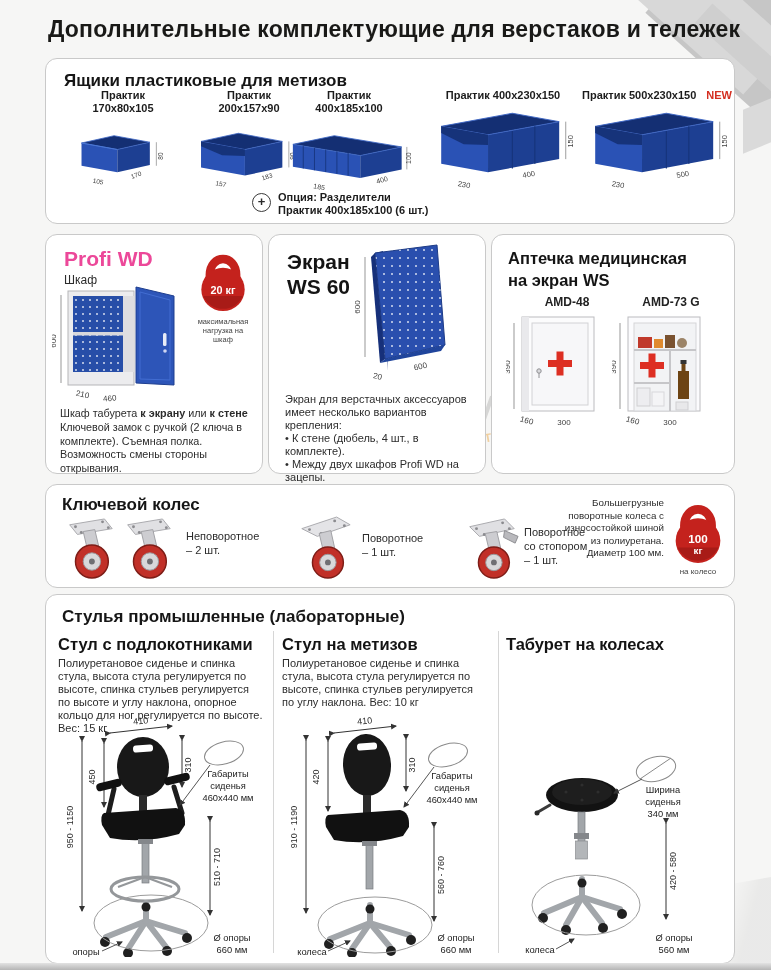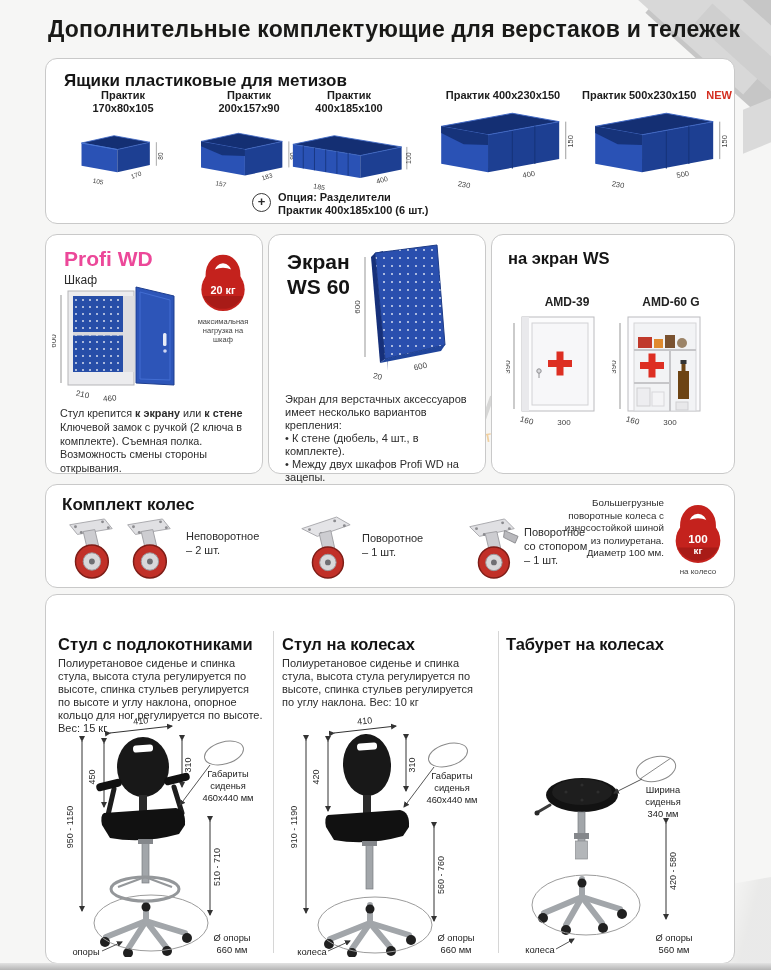--- a/index.html
+++ b/index.html
@@ -182,21 +182,21 @@
     <rect x="21" y="49" width="50" height="3.5" fill="#d8d8db"></rect>
     <polygon points="84,4 122,13 122,102 84,100" fill="#2d55b8" stroke="#1e3e8f"></polygon>
     <polygon points="88,9 118,17 118,97 88,96" fill="none" stroke="#426dd2"></polygon>
     <rect x="111" y="50" width="3.5" height="13" rx="1.5" fill="#e8ecf7"></rect>
     <circle cx="113" cy="68" r="1.8" fill="#cfd6f2"></circle>
     <text class="dim" x="30" y="114" transform="rotate(12 30 114)" text-anchor="middle">210</text>
     <text class="dim" x="58" y="118" transform="rotate(-5 58 118)" text-anchor="middle">460</text>
   </svg>
 
   <p class="desc11 abs" style="left:14px;top:172px;width:192px;margin:0;">
-    <span>Стул крепится </span><b>к экрану</b><span> или </span><b>к стене</b><span> Ключевой замок с ручкой (2 ключа в комплекте). Съемная полка. Возможность смены стороны открывания.</span>
+    <span>Шкаф табурета </span><b>к экрану</b><span> или </span><b>к стене</b><span> Ключевой замок с ручкой (2 ключа в комплекте). Съемная полка. Возможность смены стороны открывания.</span>
   </p>
 </div>
 
 <div class="card" style="left:268px;top:234px;width:216px;height:238px;">
   <div class="abs" style="left:18px;top:14px;font-size:21px;font-weight:bold;line-height:25px;color:#141414;">
     <div>Экран</div>
     <div>WS 60</div>
   </div>
 
   <svg class="abs" style="left:80px;top:4px;" width="130" height="152" viewBox="0 0 130 152">
@@ -220,24 +220,25 @@
     <div>Экран для верстачных аксессуаров</div>
     <div>имеет несколько вариантов крепления:</div>
     <div>• К стене (дюбель, 4 шт., в комплекте).</div>
     <div>• Между двух шкафов Profi WD на зацепы.</div>
     <div>• Возможность соединения экранов между собой за зацепы.</div>
   </div>
 </div>
 
 <div class="card" style="left:491px;top:234px;width:242px;height:238px;">
   <div class="abs" style="left:16px;top:12px;font-size:16.5px;font-weight:bold;line-height:22px;color:#141414;">
+    <div>Аптечка медицинская</div>
     <div>на экран WS</div>
   </div>
-  <div class="abs" style="left:30px;top:60px;width:90px;text-align:center;font-size:12px;font-weight:bold;">AMD-39</div>
-  <div class="abs" style="left:134px;top:60px;width:90px;text-align:center;font-size:12px;font-weight:bold;">AMD-60 G</div>
+  <div class="abs" style="left:30px;top:60px;width:90px;text-align:center;font-size:12px;font-weight:bold;">AMD-48</div>
+  <div class="abs" style="left:134px;top:60px;width:90px;text-align:center;font-size:12px;font-weight:bold;">AMD-73 G</div>
 
   <svg class="abs" style="left:14px;top:74px;" width="104" height="126" viewBox="0 0 104 126">
     <line x1="8" y1="14" x2="8" y2="100" stroke="#6b6b6b" stroke-width=".7"></line>
     <text class="dim" x="4" y="58" transform="rotate(-90 4 58)" text-anchor="middle">390</text>
     <rect x="16" y="8" width="72" height="94" fill="#fcfcfd" stroke="#bcbcbf"></rect>
     <rect x="16" y="8" width="7" height="94" fill="#e9e9ec"></rect>
     <rect x="26" y="14" width="56" height="82" fill="#f7f7f9" stroke="#d2d2d5"></rect>
     <rect x="42" y="51" width="24" height="7" fill="#dd2f23"></rect>
     <rect x="50.5" y="42.5" width="7" height="24" fill="#dd2f23"></rect>
     <circle cx="33" cy="62" r="2.2" fill="#d9d9dc" stroke="#909094"></circle>
@@ -266,21 +267,21 @@
     <rect x="69.5" y="54" width="4" height="8" fill="#6d4414"></rect>
     <rect x="68.5" y="51" width="6" height="4" fill="#333"></rect>
     <rect x="64" y="93" width="12" height="8" fill="#e8e8ea" stroke="#cfcfd2"></rect>
     <text class="dim" x="20" y="114" transform="rotate(16 20 114)" text-anchor="middle">160</text>
     <text class="dim" x="58" y="116" text-anchor="middle">300</text>
   </svg>
 
 </div>
 
 <div class="card" style="left:45px;top:484px;width:688px;height:102px;">
-  <div class="sec-h abs" style="left:16px;top:10px;">Комплект колес</div>
+  <div class="sec-h abs" style="left:16px;top:10px;">Ключевой колес</div>
 
   <svg class="abs" style="left:14px;top:26px;" width="58" height="72" viewBox="0 0 60 74">
     <polygon points="10,14 46,8 54,18 18,24" fill="#e0e0e3" stroke="#a9a9ad"></polygon>
     <circle cx="16" cy="16" r="1.5" fill="#8b8b8f"></circle>
       <circle cx="44" cy="11" r="1.5" fill="#8b8b8f"></circle>
     <circle cx="50" cy="17" r="1.5" fill="#8b8b8f"></circle>
       <circle cx="22" cy="22" r="1.5" fill="#8b8b8f"></circle>
     <polygon points="24,21 36,19 40,36 28,38" fill="#cdcdd1" stroke="#a0a0a4"></polygon>
     <circle cx="33" cy="52" r="17" fill="#c13028" stroke="#7e1d17" stroke-width="1.5"></circle>
     <circle cx="33" cy="52" r="9" fill="#d8d8da" stroke="#97979b"></circle>
@@ -342,20 +343,21 @@
     <path d="M16,30 C16,7 44,7 44,30" fill="none" stroke="#c4221d" stroke-width="9" stroke-linecap="round"></path>
     <ellipse cx="30" cy="45" rx="23" ry="23" fill="#c4221d"></ellipse>
     <path d="M9,52 a23,23 0 0 0 42,0 z" fill="#a81b17"></path>
     <text x="30" y="47" text-anchor="middle" font-size="12" font-weight="bold" fill="#fff">100</text>
     <text x="30" y="59" text-anchor="middle" font-size="10" font-weight="bold" fill="#fff">кг</text>
   </svg>
   <div class="abs" style="left:616px;top:82px;width:72px;text-align:center;font-size:8px;color:#444;">на колесо</div>
 </div>
 
 <div class="card" style="left:45px;top:594px;width:688px;height:368px;">
+  <div class="sec-h abs" style="left:16px;top:12px;">Стулья промышленные (лабораторные)</div>
   <div class="divider" style="left:227px;"></div>
   <div class="divider" style="left:452px;"></div>
 
   <div class="chair-col" style="left:12px;width:210px;">
     <div class="col-title" style="position:absolute;top:6px;">Стул с подлокотниками</div>
     <div class="small-txt" style="position:absolute;top:28px;width:205px;">Полиуретановое сиденье и спинка стула, высота стула регулируется по высоте, спинка стульев регулируется по высоте и углу наклона, опорное кольцо для ног регулируется по высоте. Вес: 15 кг</div>
     <svg style="position:absolute;top:86px;left:0;" width="218" height="242" viewBox="0 0 218 242">
       <defs>
         <marker id="ar1" markerWidth="7" markerHeight="7" refX="5" refY="3" orient="auto">
           <path d="M0,0 L6,3 L0,6 z" fill="#333"></path>
@@ -405,21 +407,21 @@
       <text class="note" x="170" y="74" text-anchor="middle">сиденья</text>
       <text class="note" x="170" y="86" text-anchor="middle">460х440 мм</text>
       <text class="note" x="174" y="226" text-anchor="middle">Ø  опоры</text>
       <text class="note" x="174" y="238" text-anchor="middle">660 мм</text>
       <text class="note" x="28" y="240" text-anchor="middle">опоры</text>
       <line x1="44" y1="236" x2="64" y2="227" stroke="#555" stroke-width="1" marker-end="url(#ar1)"></line>
     </svg>
   </div>
 
   <div class="chair-col" style="left:236px;width:210px;">
-    <div class="col-title" style="position:absolute;top:6px;">Стул на колесах</div>
+    <div class="col-title" style="position:absolute;top:6px;">Стул на метизов</div>
     <div class="small-txt" style="position:absolute;top:28px;width:205px;">Полиуретановое сиденье и спинка стула, высота стула регулируется по высоте, спинка стульев регулируется по углу наклона. Вес: 10 кг</div>
     <svg style="position:absolute;top:86px;left:0;" width="218" height="242" viewBox="0 0 218 242">
       <defs>
         <marker id="ar2" markerWidth="7" markerHeight="7" refX="5" refY="3" orient="auto">
           <path d="M0,0 L6,3 L0,6 z" fill="#333"></path>
         </marker>
       </defs>
       <g stroke="#333" stroke-width="1">
         <line x1="52" y1="18" x2="114" y2="11" marker-start="url(#ar2)" marker-end="url(#ar2)"></line>
         <line x1="24" y1="25" x2="24" y2="198" marker-start="url(#ar2)" marker-end="url(#ar2)"></line>

